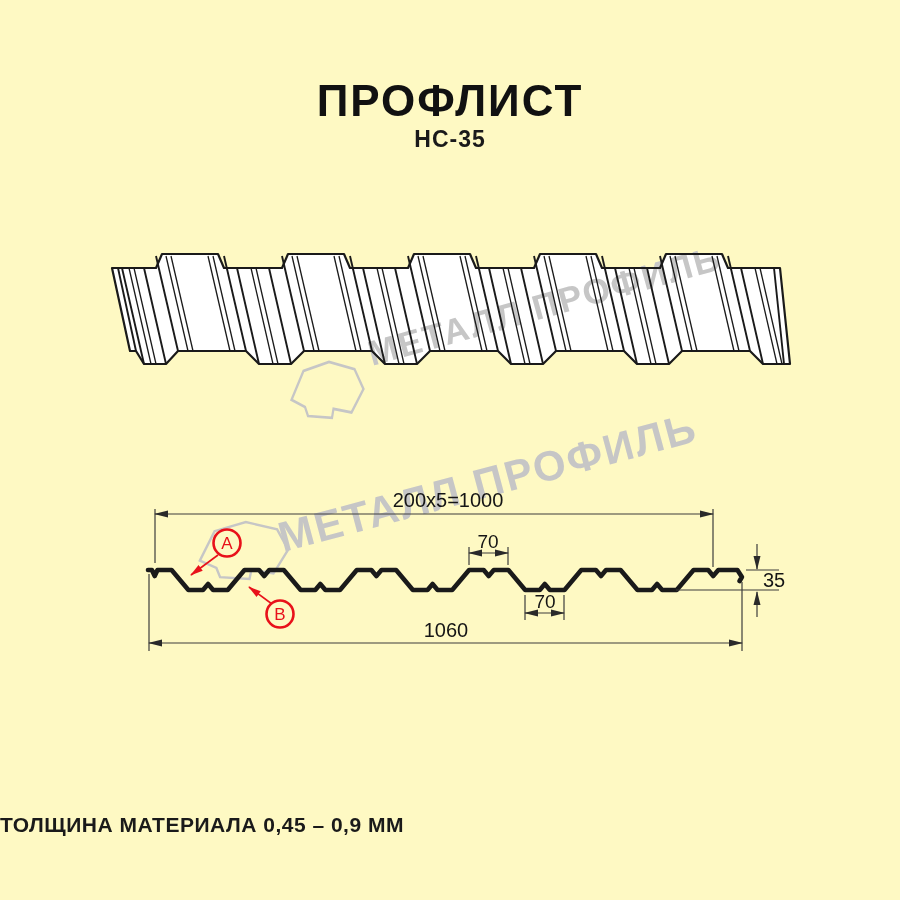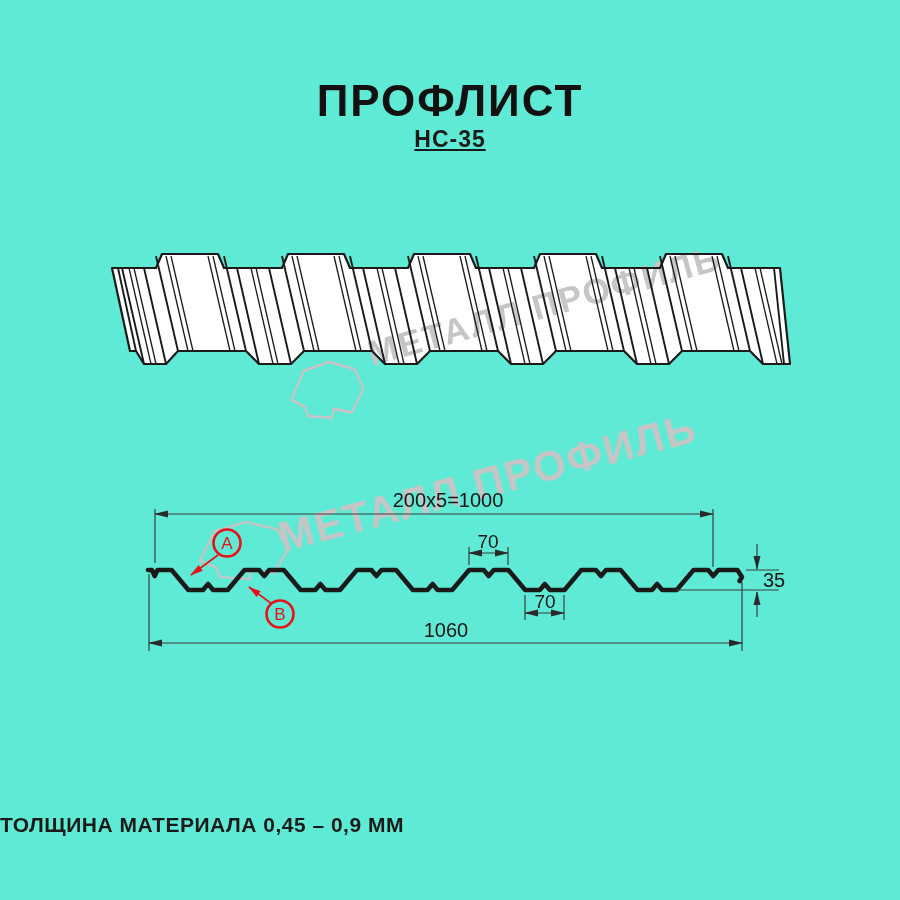--- a/index.html
+++ b/index.html
@@ -1,21 +1,21 @@
 <!DOCTYPE html>
 <html style="--line: #1a1a1a; --dim: #3c3c3c; --red: #e8111a; --wm: #c6c6c6;"><head>
 <meta charset="utf-8">
 <style>
   html,body{margin:0;padding:0;background:#fff;}
-  .page{position:relative;width:900px;height:900px;background:#5eead4;overflow:hidden;
+  .page{position:relative;width:900px;height:900px;background:#fef9c3;overflow:hidden;
         font-family:"Liberation Sans",sans-serif;}
   .title{position:absolute;top:76px;left:0;width:100%;text-align:center;
          font-size:44px;font-weight:800;letter-spacing:2px;color:#111;}
   .subtitle{position:absolute;top:126px;left:0;width:100%;text-align:center;
-         font-size:23px;font-weight:600;letter-spacing:1px;color:#1a1a1a;text-decoration:underline;}
+         font-size:23px;font-weight:600;letter-spacing:1px;color:#1a1a1a;}
   .footer{position:absolute;top:813px;left:0;width:100%;text-align:left;
          font-size:21px;font-weight:600;letter-spacing:0.5px;color:#1a1a1a;}
   svg.drawing{position:absolute;left:0;top:0;}
   .sheet-line{stroke:var(--line,#1a1a1a);fill:none;}
   .wm-text{fill:var(--wm,#c6c6c6);font-weight:bold;letter-spacing:2px;}
   .wm-logo{fill:none;stroke:var(--wm,#c6c6c6);}
   .profile{stroke:var(--line,#1a1a1a);stroke-width:4.6;fill:none;
            stroke-linejoin:round;stroke-linecap:round;}
   .ext{stroke:var(--dim,#3c3c3c);stroke-width:1.2;fill:none;}
   .dimline{stroke:var(--dim,#3c3c3c);stroke-width:1.2;fill:none;}

